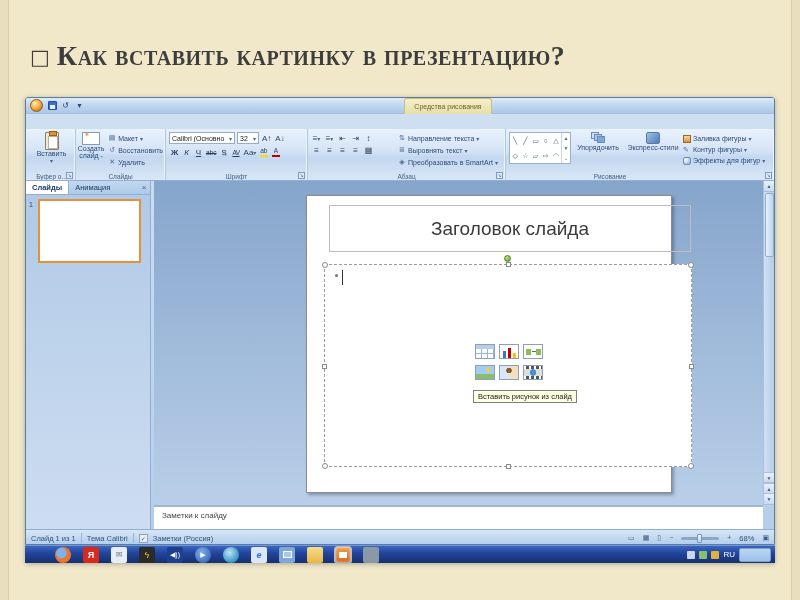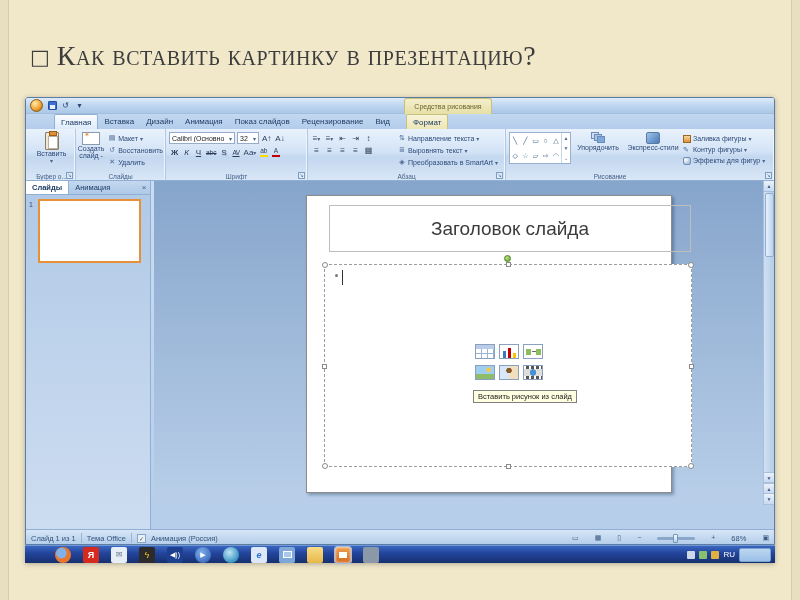--- a/index.html
+++ b/index.html
@@ -8,21 +8,21 @@
 
   .stage { position:relative; width:800px; height:600px; background:#f1e8ca; overflow:hidden; }
   .edge { position:absolute; top:0; bottom:0; width:9px; background:#e8dfbf; }
   .edge.left  { left:0;  border-right:1px solid #d8cda8; }
   .edge.right { right:0; border-left:1px solid #d8cda8; }
 
   
   .heading { position:absolute; left:30px; top:40px; display:flex; align-items:baseline; gap:7px;
              color:#3d3d3d; }
   .tofu { font-family:"DejaVu Sans", sans-serif; font-size:21px; position:relative; top:-1px; }
-  .heading h1 { font-family:"Liberation Serif", serif; font-variant:small-caps; font-weight:normal;
+  .heading h1 { font-family:"Liberation Serif", serif; font-variant:small-caps; font-weight:bold;
                 font-size:28px; letter-spacing:0.5px; }
 
   
   .shot { position:absolute; left:25px; top:97px; width:750px; height:466px;
           box-shadow:0 1px 5px rgba(0,0,0,.28); font-size:8px; }
 
   .win { position:absolute; left:0; top:0; width:750px; height:448px;
          border:1px solid #5b7da3; border-radius:3px 3px 0 0;
          background:linear-gradient(#cfe0f2,#b5cdea); overflow:hidden; }
 
@@ -182,21 +182,21 @@
   .notes { position:absolute; left:0; right:11px; bottom:0; height:24px; background:#fff;
            border-top:2px solid #9db8d6; font-size:8px; color:#444; padding:4px 0 0 8px; }
 
   
   .statusbar { position:absolute; left:0; right:0; top:431px; height:17px;
                background:linear-gradient(#d7e6f6,#b0cbe9); border-top:1px solid #8fb0d4;
                display:flex; align-items:center; font-size:7.5px; color:#33527a; padding:0 5px; gap:5px; }
   .sep { width:1px; height:10px; background:#9ab4d4; }
   .spell { width:9px; height:9px; background:#e8eef8; border:1px solid #8aa4c4; font-size:6px;
            line-height:8px; text-align:center; color:#3a6a3a; }
-  .sright { margin-left:auto; display:flex; align-items:center; gap:16px; }
+  .sright { margin-left:auto; display:flex; align-items:center; gap:8px; }
   .vbtn { font-size:7px; color:#3f5d85; line-height:10px; }
   .zoomtrack { position:relative; width:38px; height:3px; background:#8aa6c8; border-radius:2px; }
   .zoomthumb { position:absolute; left:16px; top:-3px; width:5px; height:9px;
                background:linear-gradient(#f4f9ff,#bcd2ec); border:1px solid #7694b8; border-radius:1px; }
 
   
   .taskbar { position:absolute; left:0; top:448px; width:750px; height:18px;
              background:linear-gradient(#3a66c0,#22439a 45%,#16306e); border-top:1px solid #6f97d8;
              display:flex; align-items:center; padding:0 4px; }
   .ql { display:flex; align-items:center; gap:12px; margin-left:26px; }
@@ -243,30 +243,20 @@
         <div class="qat">
           <span class="qicon save">
               <i></i>
             </span>
           <span class="qicon">↺</span>
           <span class="qicon">▾</span>
         </div>
         <div class="ctx-head">Средства рисования</div>
       </div>
 
-      <div class="tabrow">
-        <div class="tab active">Главная</div>
-        <div class="tab">Вставка</div>
-        <div class="tab">Дизайн</div>
-        <div class="tab">Анимация</div>
-        <div class="tab">Показ слайдов</div>
-        <div class="tab">Рецензирование</div>
-        <div class="tab">Вид</div>
-        <div class="tab ctx">Формат</div>
-      </div>
 
       <div class="ribbon">
 
         <div class="grp" style="left:2px; width:48px;">
           <div class="bigbtn">
             <span class="clipicon"></span>
             <span>Вставить</span>
             <span class="arrow">▾</span>
           </div>
           <div class="glabel">Буфер о...</div>
@@ -476,30 +466,31 @@
           <div class="vscroll">
             <div class="sbtn">▲</div>
             <div class="sthumb"></div>
             <div class="sfoot">
               <div class="sbtn top-border">▼</div>
               <div class="sbtn top-border">▲</div>
               <div class="sbtn">▼</div>
             </div>
           </div>
 
+          <div class="notes">Заметки к слайду</div>
         </div>
       </div>
 
       <div class="statusbar">
         <span>Слайд 1 из 1</span>
         <span class="sep"></span>
-        <span>Тема Office</span>
+        <span>Тема Calibri</span>
         <span class="sep"></span>
         <span class="spell">✓</span>
-        <span>Анимация (Россия)</span>
+        <span>Заметки (Россия)</span>
         <div class="sright">
           <span class="vbtn">▭</span>
           <span class="vbtn">▦</span>
           <span class="vbtn">▯</span>
           <span class="vbtn">−</span>
           <span class="zoomtrack">
             <span class="zoomthumb"></span>
           </span>
           <span class="vbtn">+</span>
           <span>68%</span>

